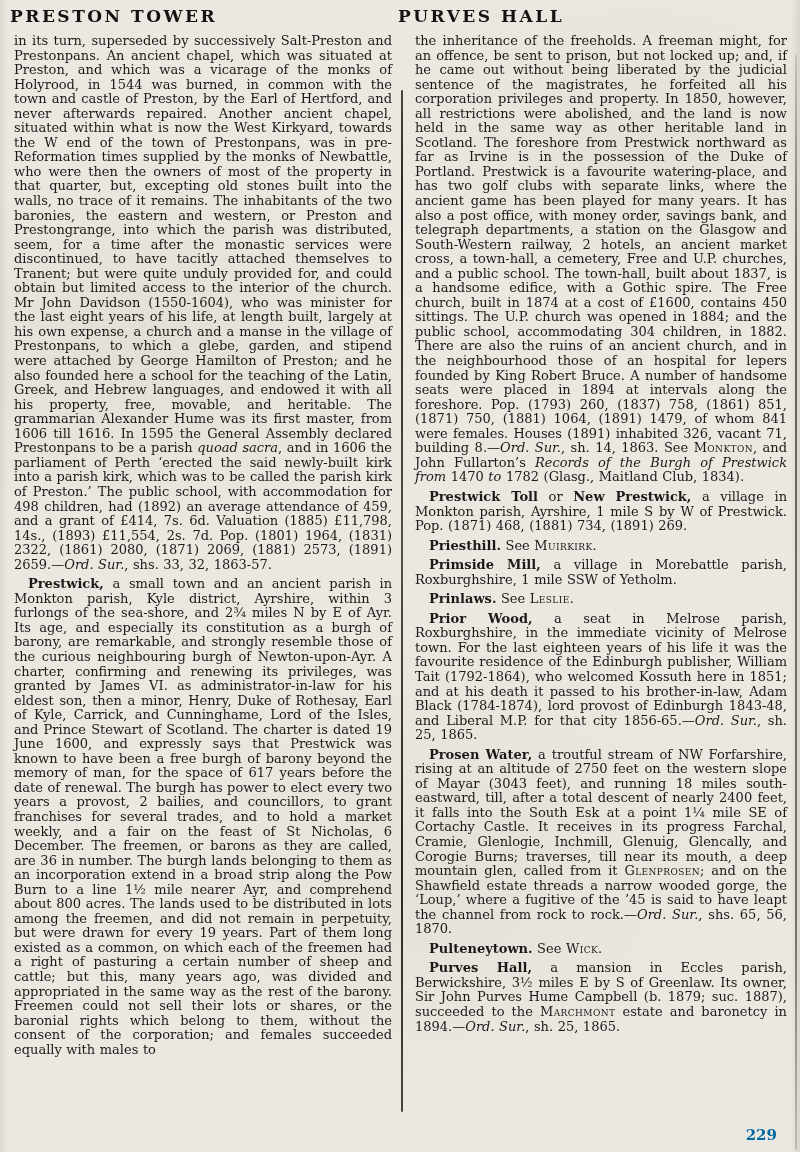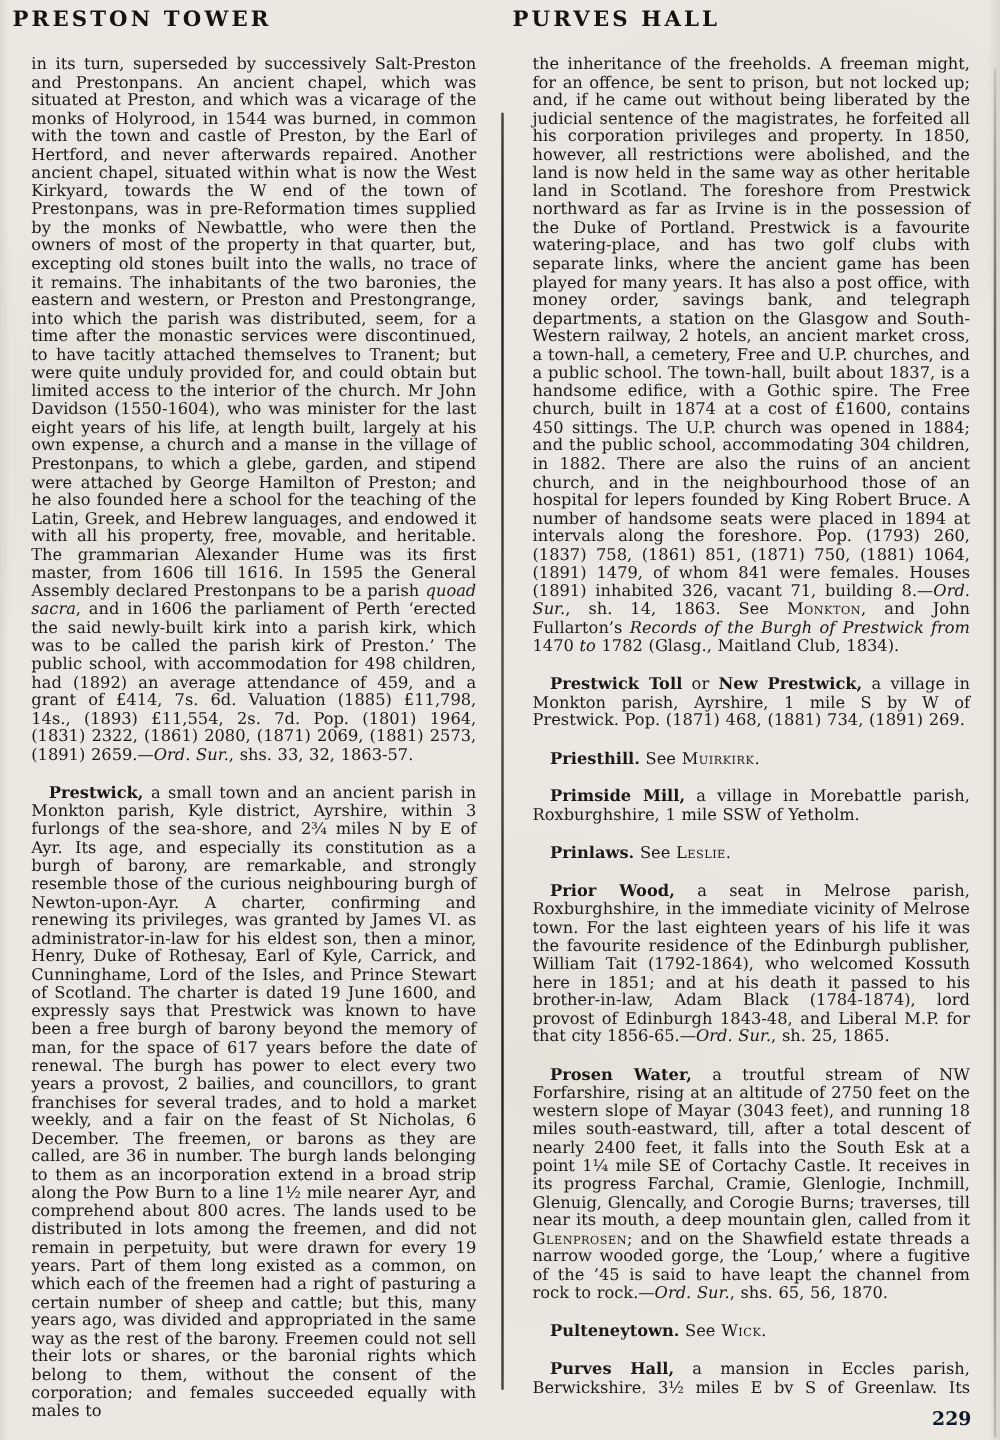--- a/index.html
+++ b/index.html
@@ -17,48 +17,48 @@
       radial-gradient(ellipse 500px 400px at 55% 75%, rgba(110,104,90,0.05), transparent 60%),
       linear-gradient(90deg, rgba(90,85,75,0.10) 0px, rgba(90,85,75,0) 8px),
       linear-gradient(270deg, rgba(90,85,75,0.12) 0px, rgba(90,85,75,0) 10px);
   }
   .running-head{
     position:absolute;top:6px;height:20px;
     font-weight:bold;font-size:17px;letter-spacing:2.5px;
     text-align:left;white-space:nowrap;color:#15130f;
   }
   .head-left{left:10px;width:386px;}
-  .head-right{left:410px;width:382px;}
+  .head-right{left:398px;width:382px;}
   .col-body{
     position:absolute;top:29px;
     font-size:13px;line-height:14.55px;
     text-align:justify;
     word-spacing:0.4px;
   }
   .col-left{left:9px;width:388px;height:1120px;overflow:hidden;}
   .col-right{left:410px;width:382px;height:1086px;overflow:hidden;}
-  p.para{margin:16px;padding:0;}
+  p.para{margin:5px;padding:0;}
   p.indent{text-indent:14px;}
   .rn{}
   .rb{font-weight:bold;}
   .ri{font-style:italic;}
   .rsc{font-variant:small-caps;letter-spacing:0.4px;}
   .divider-rule{
     position:absolute;left:401px;top:90px;width:2px;height:1022px;
     background:linear-gradient(#4a463f, #23211d 12%, #555047 45%, #28251f 75%, #4a463f);
     border-radius:1px;
   }
   .edge-rule{
     position:absolute;left:795px;top:55px;width:2px;height:1095px;
     background:linear-gradient(rgba(60,56,48,0.15), rgba(60,56,48,0.75) 20%, rgba(60,56,48,0.65) 80%, rgba(60,56,48,0.2));
   }
   .page-number{
     position:absolute;left:410px;width:382px;bottom:8px;
     text-align:right;padding-right:15px;box-sizing:border-box;
-    font-size:15px;font-weight:bold;color:#0f172a;
+    font-size:15px;font-weight:bold;color:#0369a1;
   }
 </style>
 </head>
 <body>
 
 <div class="page">
   <div class="running-head head-left">PRESTON TOWER</div>
   <div class="running-head head-right">PURVES HALL</div>
 
   <div class="col-body col-left">

